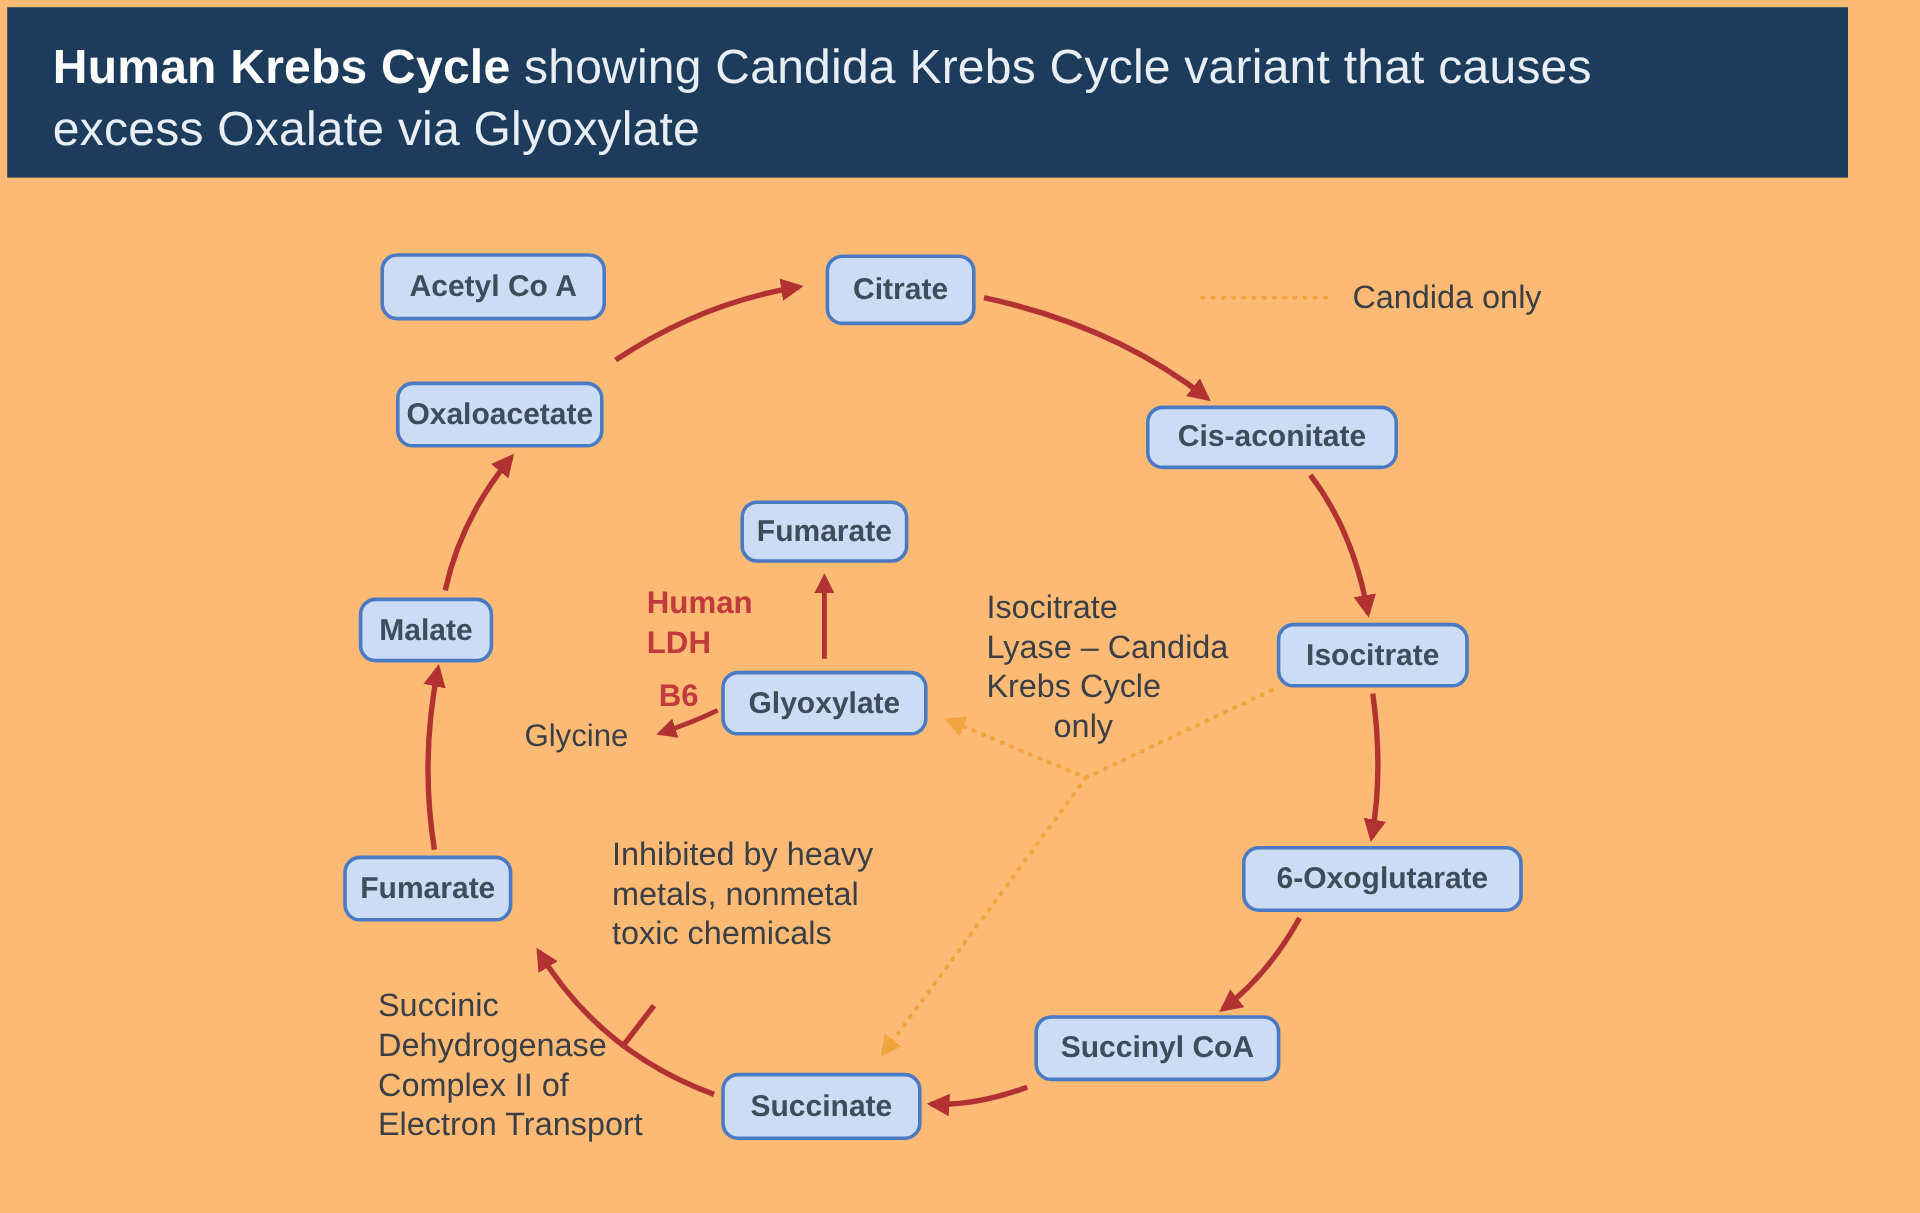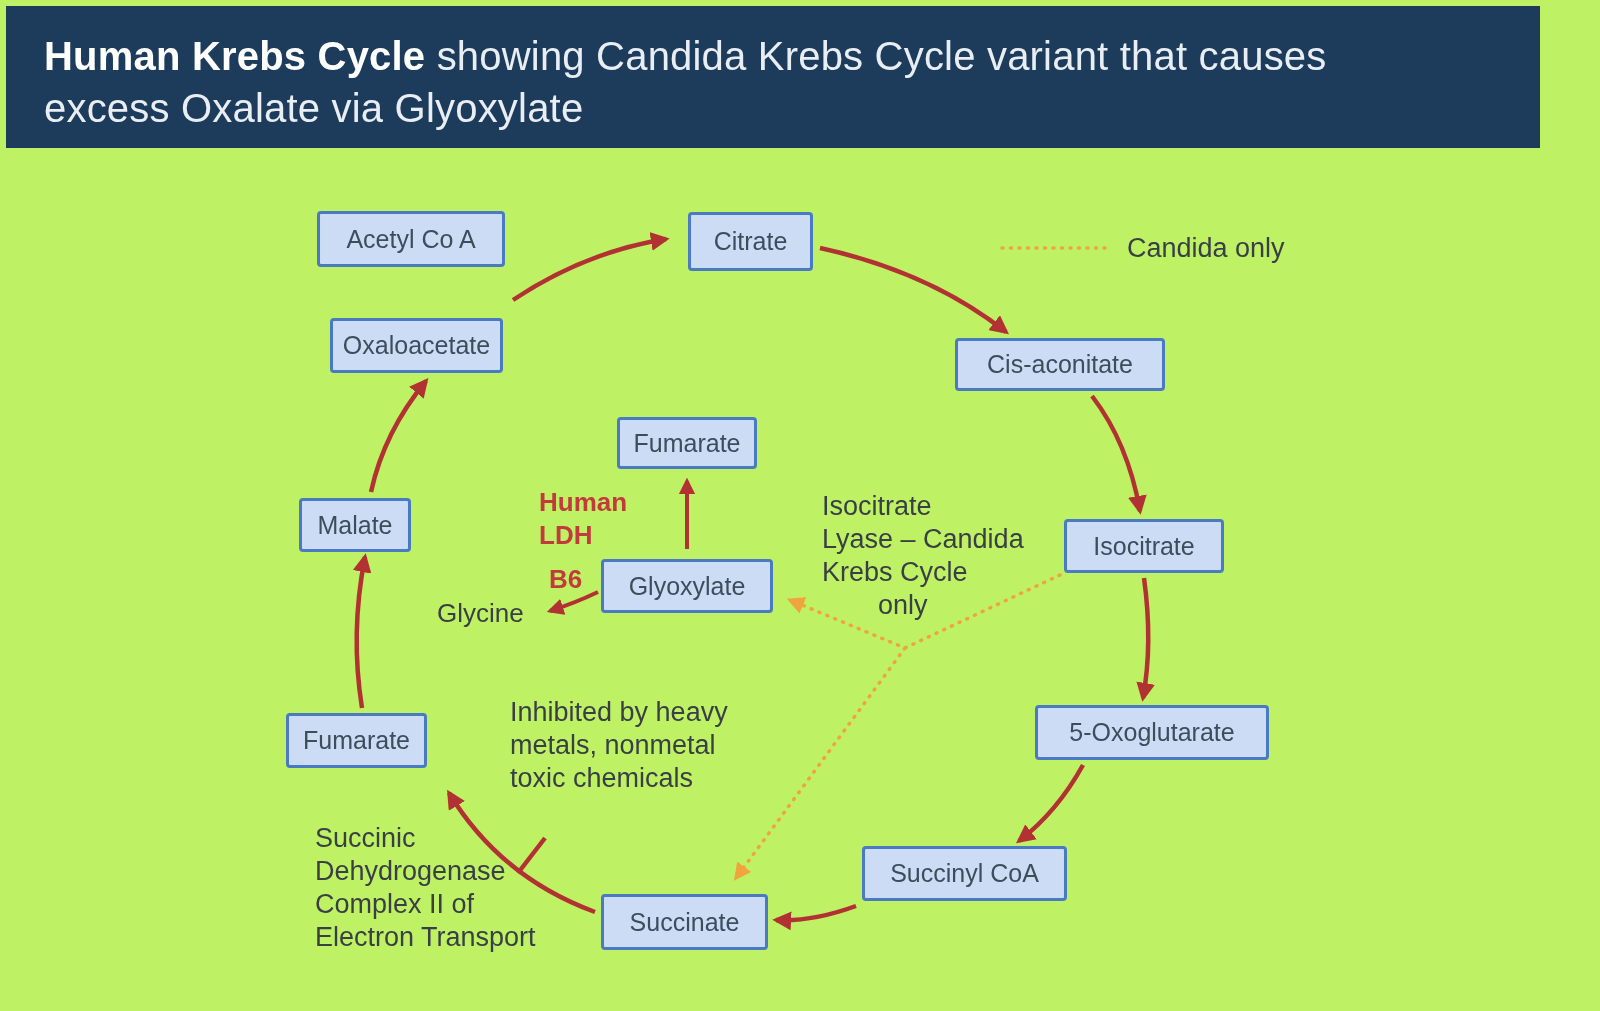--- a/index.html
+++ b/index.html
@@ -1,17 +1,17 @@
 <!DOCTYPE html>
 <html style="--header_bg: #1d3c5c; --node_fill: #ccdcf4; --node_border: #4a7ac2; --node_text: #3e4d5c; --arrow_red: #b23234; --label_red: #c23a3c; --candida_orange: #f0a43e; --text_dark: #3a3f45;"><head>
 <meta charset="utf-8">
 <style>
   html,body{margin:0;padding:0;background:#ffffff;}
   .canvas{
-    position:relative;width:1600px;height:1011px;background:#bef264;overflow:hidden;
+    position:relative;width:1600px;height:1011px;background:#fdba74;overflow:hidden;
     font-family:"Liberation Sans", sans-serif;
   }
   .header{
     position:absolute;left:6px;top:6px;width:1534px;height:142px;
     background:var(--header_bg,#1d3c5c);color:#ffffff;box-sizing:border-box;
     padding:24px 90px 0 38px;font-size:40px;line-height:1.30;letter-spacing:0.2px;
   }
   .header .bold{font-weight:700;color:#ffffff;}
   .header .rest{font-weight:400;color:#e9eef4;}
   svg.arrows{position:absolute;left:0;top:0;pointer-events:none;}
@@ -20,22 +20,23 @@
   .tick{stroke:var(--arrow_red,#b23234);stroke-width:4.5;fill:none;}
   .dotted{
     stroke:var(--candida_orange,#f0a43e);stroke-width:3.5;fill:none;
     stroke-dasharray:1 7.5;stroke-linecap:round;
   }
   #mr path{fill:var(--arrow_red,#b23234);}
   #mo path{fill:var(--candida_orange,#f0a43e);}
   .node{
     position:absolute;display:flex;align-items:center;justify-content:center;
     background:var(--node_fill,#ccdcf4);border:3px solid var(--node_border,#4a7ac2);
-    color:var(--node_text,#3e4d5c);font-size:25px;box-sizing:border-box;border-radius:4px;
+    color:var(--node_text,#3e4d5c);font-size:25px;box-sizing:border-box;border-radius:14px;
     white-space:nowrap;
+    font-weight:bold;
   }
   .txt{position:absolute;color:var(--text_dark,#3a3f45);font-size:27px;line-height:33px;}
   .redlbl{position:absolute;color:var(--label_red,#c23a3c);font-weight:700;font-size:26px;line-height:33px;}
   .indent{margin-left:56px;}
 </style>
 </head>
 <body>
 
 <div class="canvas">
 
@@ -71,21 +72,21 @@
     <path class="dotted" d="M 1060 575 L 905 648 L 790 600" marker-end="url(#mo)"></path>
     <path class="dotted" d="M 905 648 L 736 878" marker-end="url(#mo)"></path>
 
     <path class="dotted" d="M 1002 248 L 1112 248"></path>
   </svg>
 
   <div class="node" style="left:317px;top:211px;width:188px;height:56px">Acetyl Co A</div>
   <div class="node" style="left:688px;top:212px;width:125px;height:59px">Citrate</div>
   <div class="node" style="left:955px;top:338px;width:210px;height:53px">Cis-aconitate</div>
   <div class="node" style="left:1064px;top:519px;width:160px;height:54px">Isocitrate</div>
-  <div class="node" style="left:1035px;top:705px;width:234px;height:55px">5-Oxoglutarate</div>
+  <div class="node" style="left:1035px;top:705px;width:234px;height:55px">6-Oxoglutarate</div>
   <div class="node" style="left:862px;top:846px;width:205px;height:55px">Succinyl CoA</div>
   <div class="node" style="left:601px;top:894px;width:167px;height:56px">Succinate</div>
   <div class="node" style="left:286px;top:713px;width:141px;height:55px">Fumarate</div>
   <div class="node" style="left:299px;top:498px;width:112px;height:54px">Malate</div>
   <div class="node" style="left:330px;top:318px;width:173px;height:55px">Oxaloacetate</div>
   <div class="node" style="left:617px;top:417px;width:140px;height:52px">Fumarate</div>
   <div class="node" style="left:601px;top:559px;width:172px;height:54px">Glyoxylate</div>
 
   <div class="txt" style="left:1127px;top:232px">Candida only</div>
 

